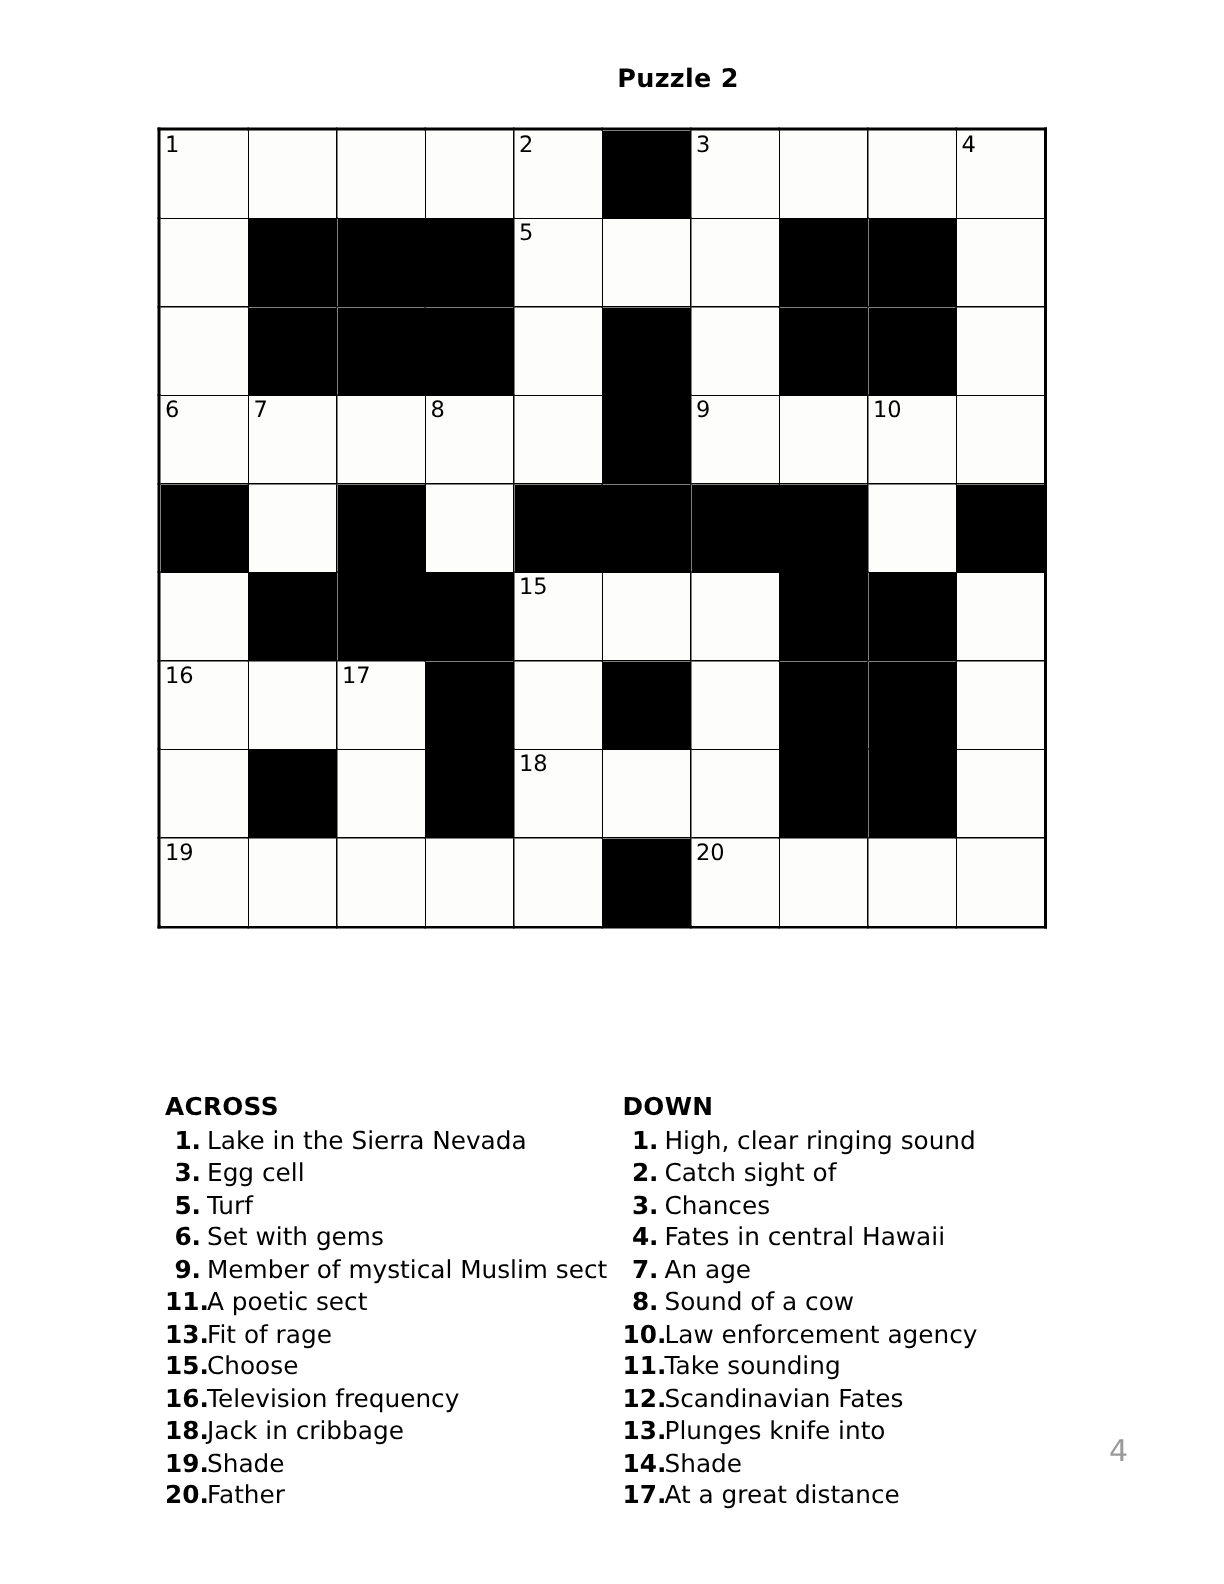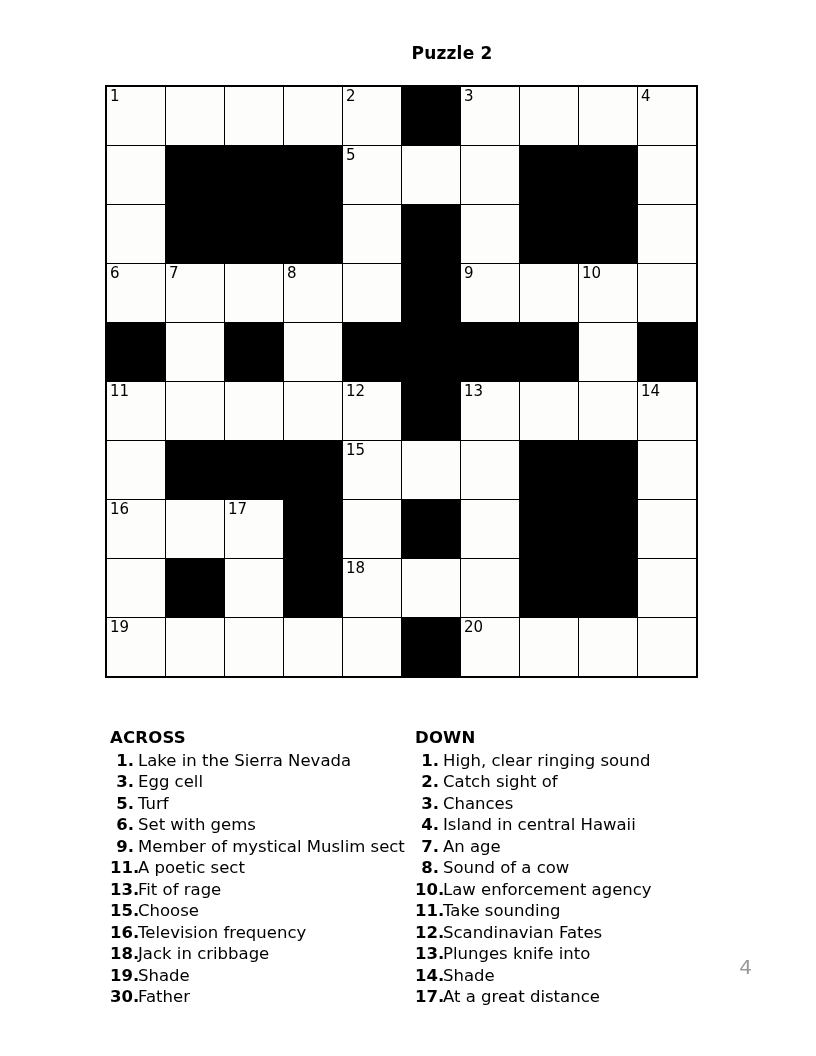--- a/index.html
+++ b/index.html
@@ -193,40 +193,20 @@
             <td class="black"></td>
             <td></td>
             <td class="black"></td>
             <td></td>
             <td class="black"></td>
             <td class="black"></td>
             <td class="black"></td>
             <td class="black"></td>
             <td></td>
             <td class="black"></td>
-          </tr>
-          <tr>
-            <td>
-              <span class="num">11</span>
-            </td>
-            <td></td>
-            <td></td>
-            <td></td>
-            <td>
-              <span class="num">12</span>
-            </td>
-            <td class="black"></td>
-            <td>
-              <span class="num">13</span>
-            </td>
-            <td></td>
-            <td></td>
-            <td>
-              <span class="num">14</span>
-            </td>
           </tr>
           <tr>
             <td></td>
             <td class="black"></td>
             <td class="black"></td>
             <td class="black"></td>
             <td>
               <span class="num">15</span>
             </td>
             <td></td>
@@ -293,30 +273,30 @@
           <li><span class="cnum">3.</span><span>Egg cell</span></li>
           <li><span class="cnum">5.</span><span>Turf</span></li>
           <li><span class="cnum">6.</span><span>Set with gems</span></li>
           <li><span class="cnum">9.</span><span>Member of mystical Muslim sect</span></li>
           <li><span class="cnum">11.</span><span>A poetic sect</span></li>
           <li><span class="cnum">13.</span><span>Fit of rage</span></li>
           <li><span class="cnum">15.</span><span>Choose</span></li>
           <li><span class="cnum">16.</span><span>Television frequency</span></li>
           <li><span class="cnum">18.</span><span>Jack in cribbage</span></li>
           <li><span class="cnum">19.</span><span>Shade</span></li>
-          <li><span class="cnum">30.</span><span>Father</span></li>
+          <li><span class="cnum">20.</span><span>Father</span></li>
         </ul>
     </div>
     <div class="clue-col right">
       <div class="clue-head">DOWN</div>
       <ul class="clue-list">
           <li><span class="cnum">1.</span><span>High, clear ringing sound</span></li>
           <li><span class="cnum">2.</span><span>Catch sight of</span></li>
           <li><span class="cnum">3.</span><span>Chances</span></li>
-          <li><span class="cnum">4.</span><span>Island in central Hawaii</span></li>
+          <li><span class="cnum">4.</span><span>Fates in central Hawaii</span></li>
           <li><span class="cnum">7.</span><span>An age</span></li>
           <li><span class="cnum">8.</span><span>Sound of a cow</span></li>
           <li><span class="cnum">10.</span><span>Law enforcement agency</span></li>
           <li><span class="cnum">11.</span><span>Take sounding</span></li>
           <li><span class="cnum">12.</span><span>Scandinavian Fates</span></li>
           <li><span class="cnum">13.</span><span>Plunges knife into</span></li>
           <li><span class="cnum">14.</span><span>Shade</span></li>
           <li><span class="cnum">17.</span><span>At a great distance</span></li>
         </ul>
     </div>

